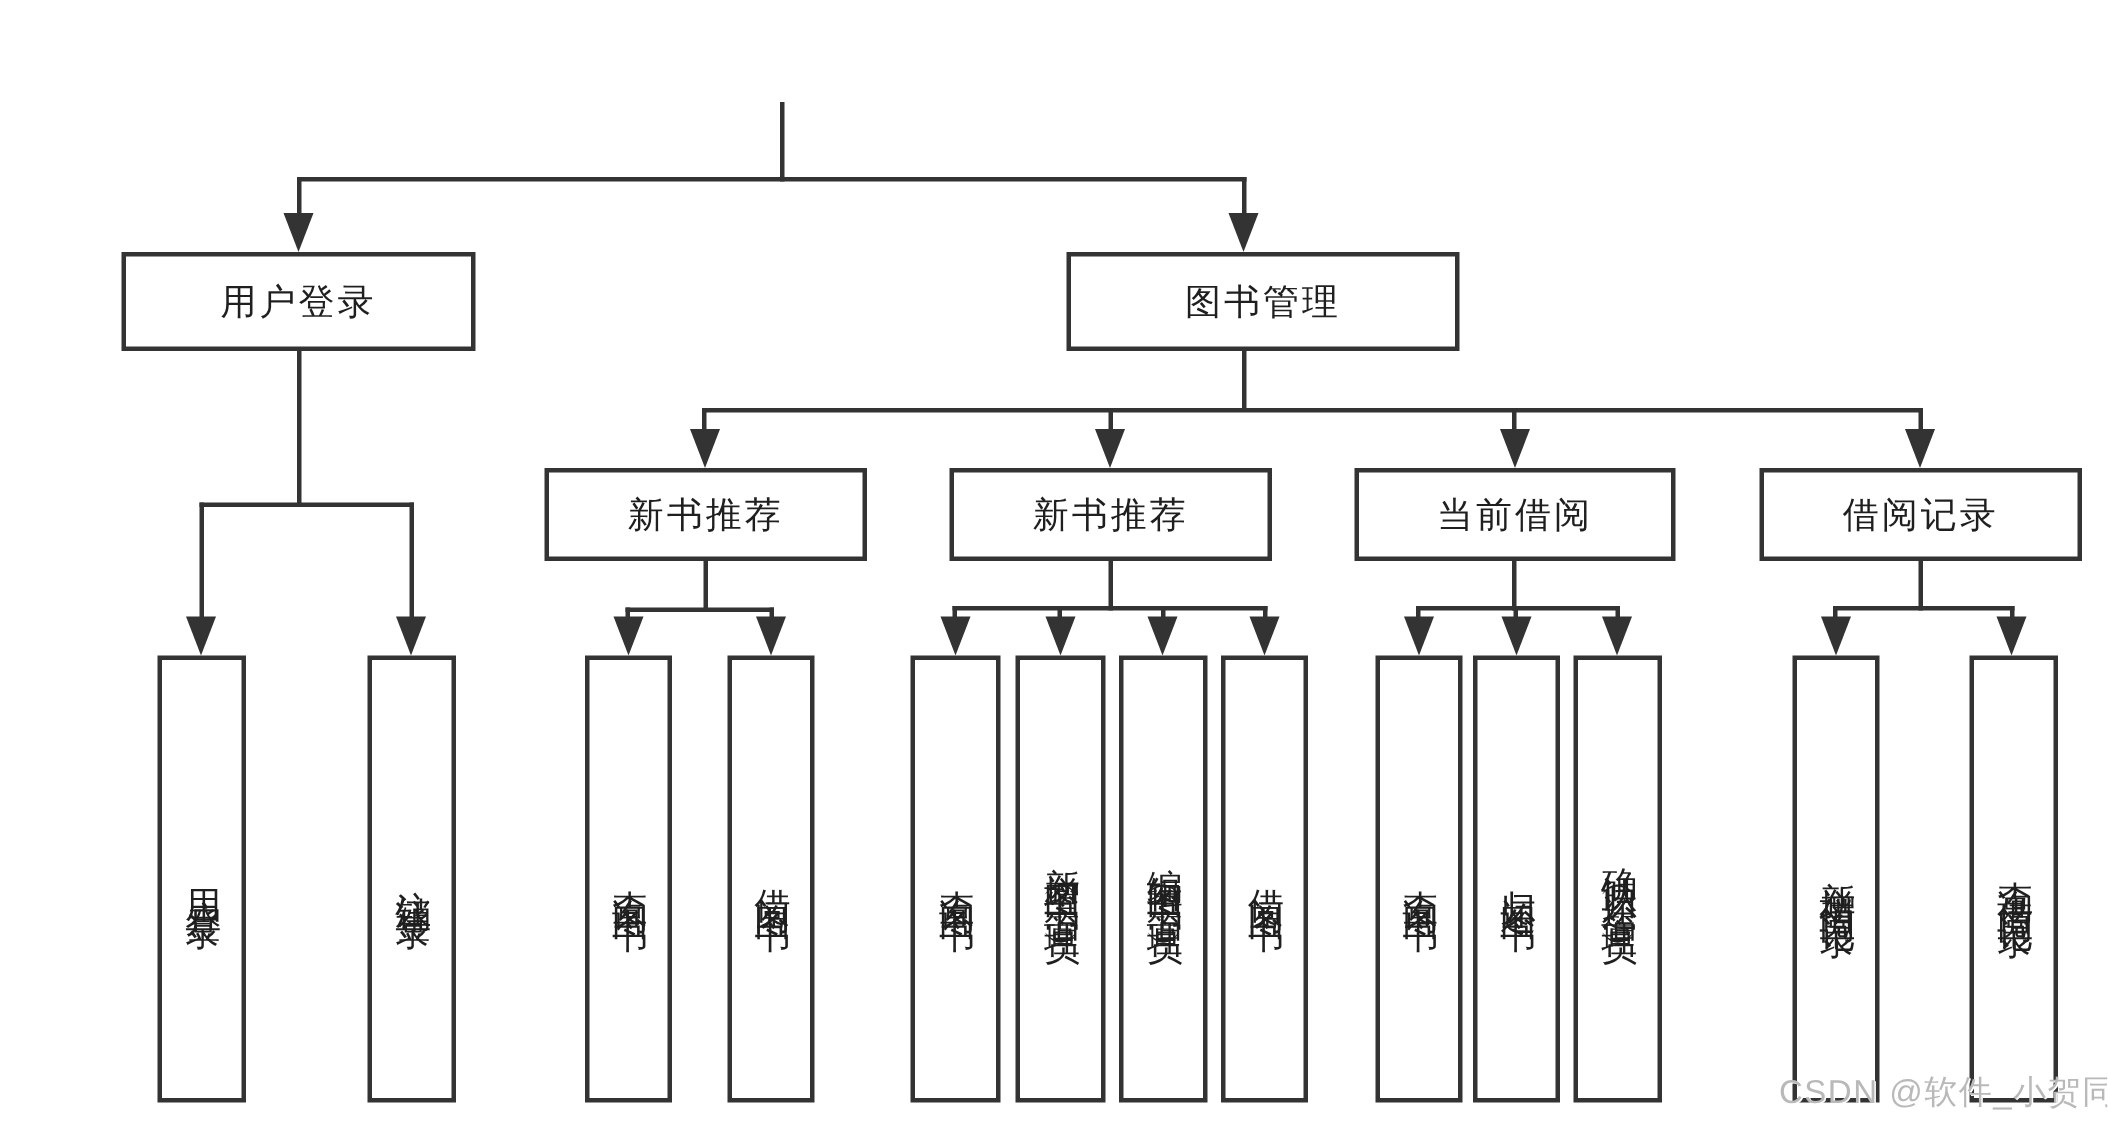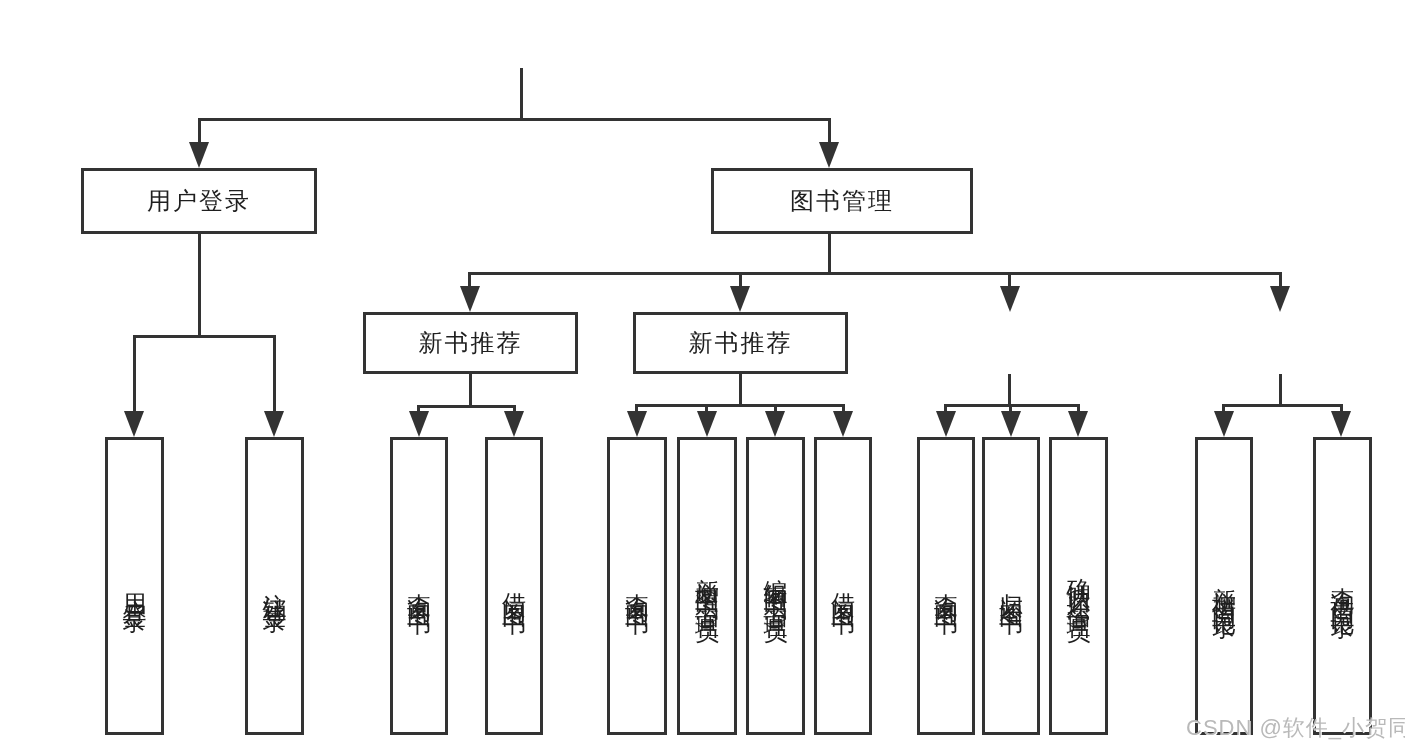--- a/index.html
+++ b/index.html
@@ -112,20 +112,22 @@
   <div class="ar" style="left:460px; top:286px"></div>
   <div class="vl" style="left:739px; top:272px; height:18px"></div>
   <div class="ar" style="left:730px; top:286px"></div>
   <div class="vl" style="left:1008px; top:272px; height:18px"></div>
   <div class="ar" style="left:1000px; top:286px"></div>
   <div class="vl" style="left:1279px; top:272px; height:18px"></div>
   <div class="ar" style="left:1270px; top:286px"></div>
 
   <div class="box" style="left:363px; top:312px; width:215px; height:62px">新书推荐</div>
   <div class="box" style="left:633px; top:312px; width:215px; height:62px">新书推荐</div>
+  <div class="box" style="left:903px; top:312px; width:214px; height:62px">当前借阅</div>
+  <div class="box" style="left:1173px; top:312px; width:215px; height:62px">借阅记录</div>
 
   <div class="vl" style="left:469px; top:374px; height:34px"></div>
   <div class="hl" style="left:417px; top:405px; width:99px"></div>
   <div class="vl" style="left:417px; top:405px; height:10px"></div>
   <div class="ar" style="left:409px; top:411px"></div>
   <div class="vl" style="left:513px; top:405px; height:10px"></div>
   <div class="ar" style="left:504px; top:411px"></div>
 
   <div class="vl" style="left:739px; top:374px; height:33px"></div>
   <div class="hl" style="left:635px; top:404px; width:210px"></div>

